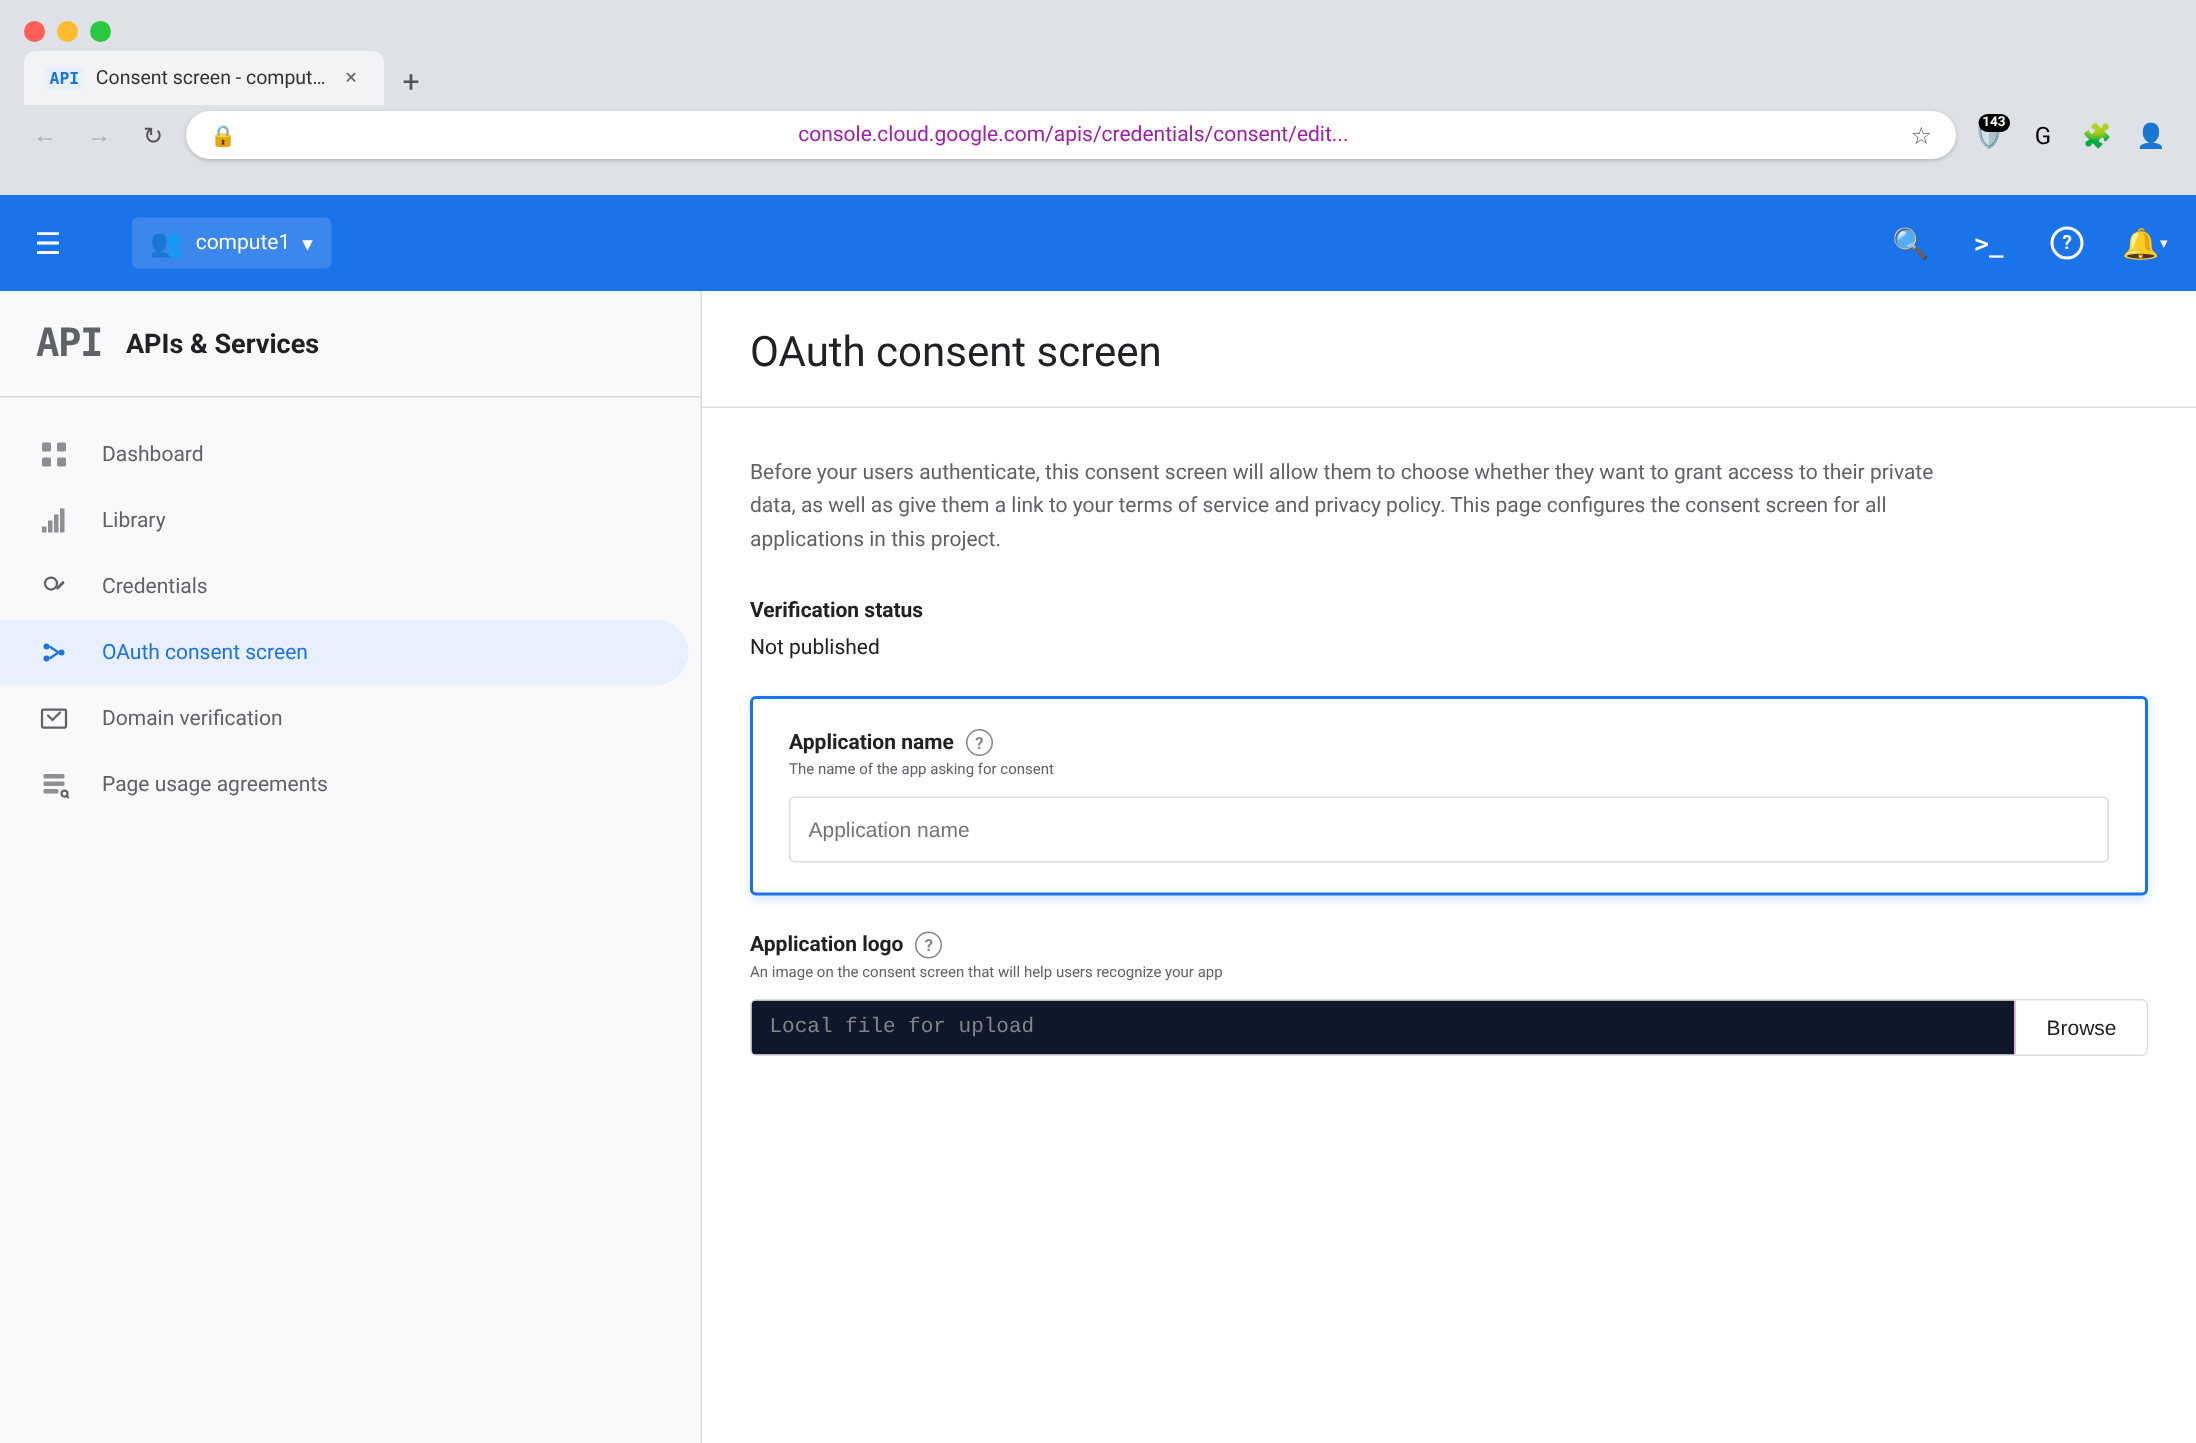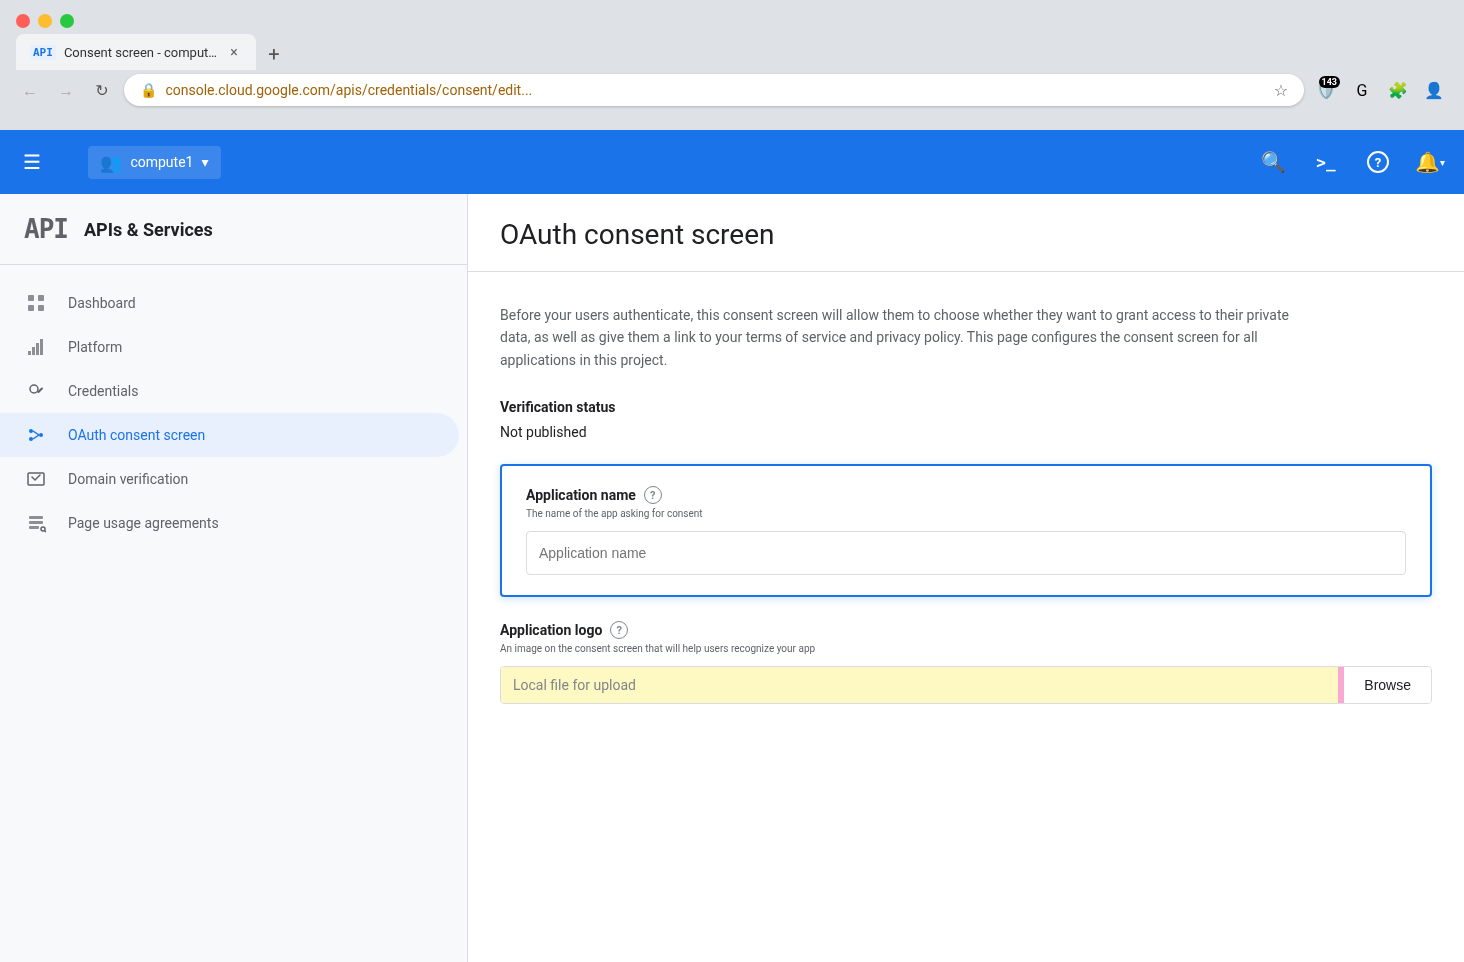--- a/index.html
+++ b/index.html
@@ -91,21 +91,21 @@
       display: flex;
       align-items: center;
       background: white;
       border-radius: 20px;
       padding: 4px 16px;
       height: 32px;
       gap: 8px;
       box-shadow: 0 1px 3px rgba(0,0,0,0.2);
     }
     .lock-icon { color: #5f6368; font-size: 14px; }
-    .address-text { font-size: 14px; color: #a16207; flex: 1; }
+    .address-text { font-size: 14px; color: #a21caf; flex: 1; text-align: center; }
     .star-icon { color: #5f6368; font-size: 16px; cursor: pointer; }
     .browser-ext-area {
       display: flex; align-items: center; gap: 8px;
     }
     .ext-badge {
       position: relative;
       width: 28px; height: 28px;
       display: flex; align-items: center; justify-content: center;
       cursor: pointer;
     }
@@ -309,27 +309,28 @@
       align-items: center;
       border: 1px solid #dadce0;
       border-radius: 4px;
       overflow: hidden;
     }
     .file-input-text {
       flex: 1;
       padding: 10px 12px;
       font-size: 14px;
       color: #80868b;
-      background: #fef9c3;
+      background: #0f172a;
+      font-family: Liberation Mono, monospace;
     }
     .browse-btn {
       padding: 10px 20px;
       background: white;
       border: none;
-      border-left: 6px solid #f9a8d4;
+      border-left: 1px solid #f9a8d4;
       font-size: 14px;
       color: #202124;
       cursor: pointer;
       font-weight: 500;
     }
 
     .help-circle {
       display: inline-flex;
       align-items: center;
       justify-content: center;
@@ -440,21 +441,21 @@
 
       <div class="sidebar-item">
         <span class="sidebar-item-icon">
           <svg width="20" height="20" viewBox="0 0 20 20" fill="currentColor">
             <rect x="2" y="14" width="3" height="4" opacity="0.7"></rect>
             <rect x="6" y="10" width="3" height="8" opacity="0.7"></rect>
             <rect x="10" y="6" width="3" height="12" opacity="0.7"></rect>
             <rect x="14" y="2" width="3" height="16" opacity="0.7"></rect>
           </svg>
         </span>
-        <span class="sidebar-item-label">Platform</span>
+        <span class="sidebar-item-label">Library</span>
       </div>
 
       <div class="sidebar-item">
         <span class="sidebar-item-icon">
           <svg width="20" height="20" viewBox="0 0 20 20" fill="currentColor">
             <circle cx="8" cy="8" r="4" fill="none" stroke="currentColor" stroke-width="1.5"></circle>
             <rect x="11" y="11" width="7" height="2" rx="1" transform="rotate(-45 11 11)"></rect>
           </svg>
         </span>
         <span class="sidebar-item-label">Credentials</span>

